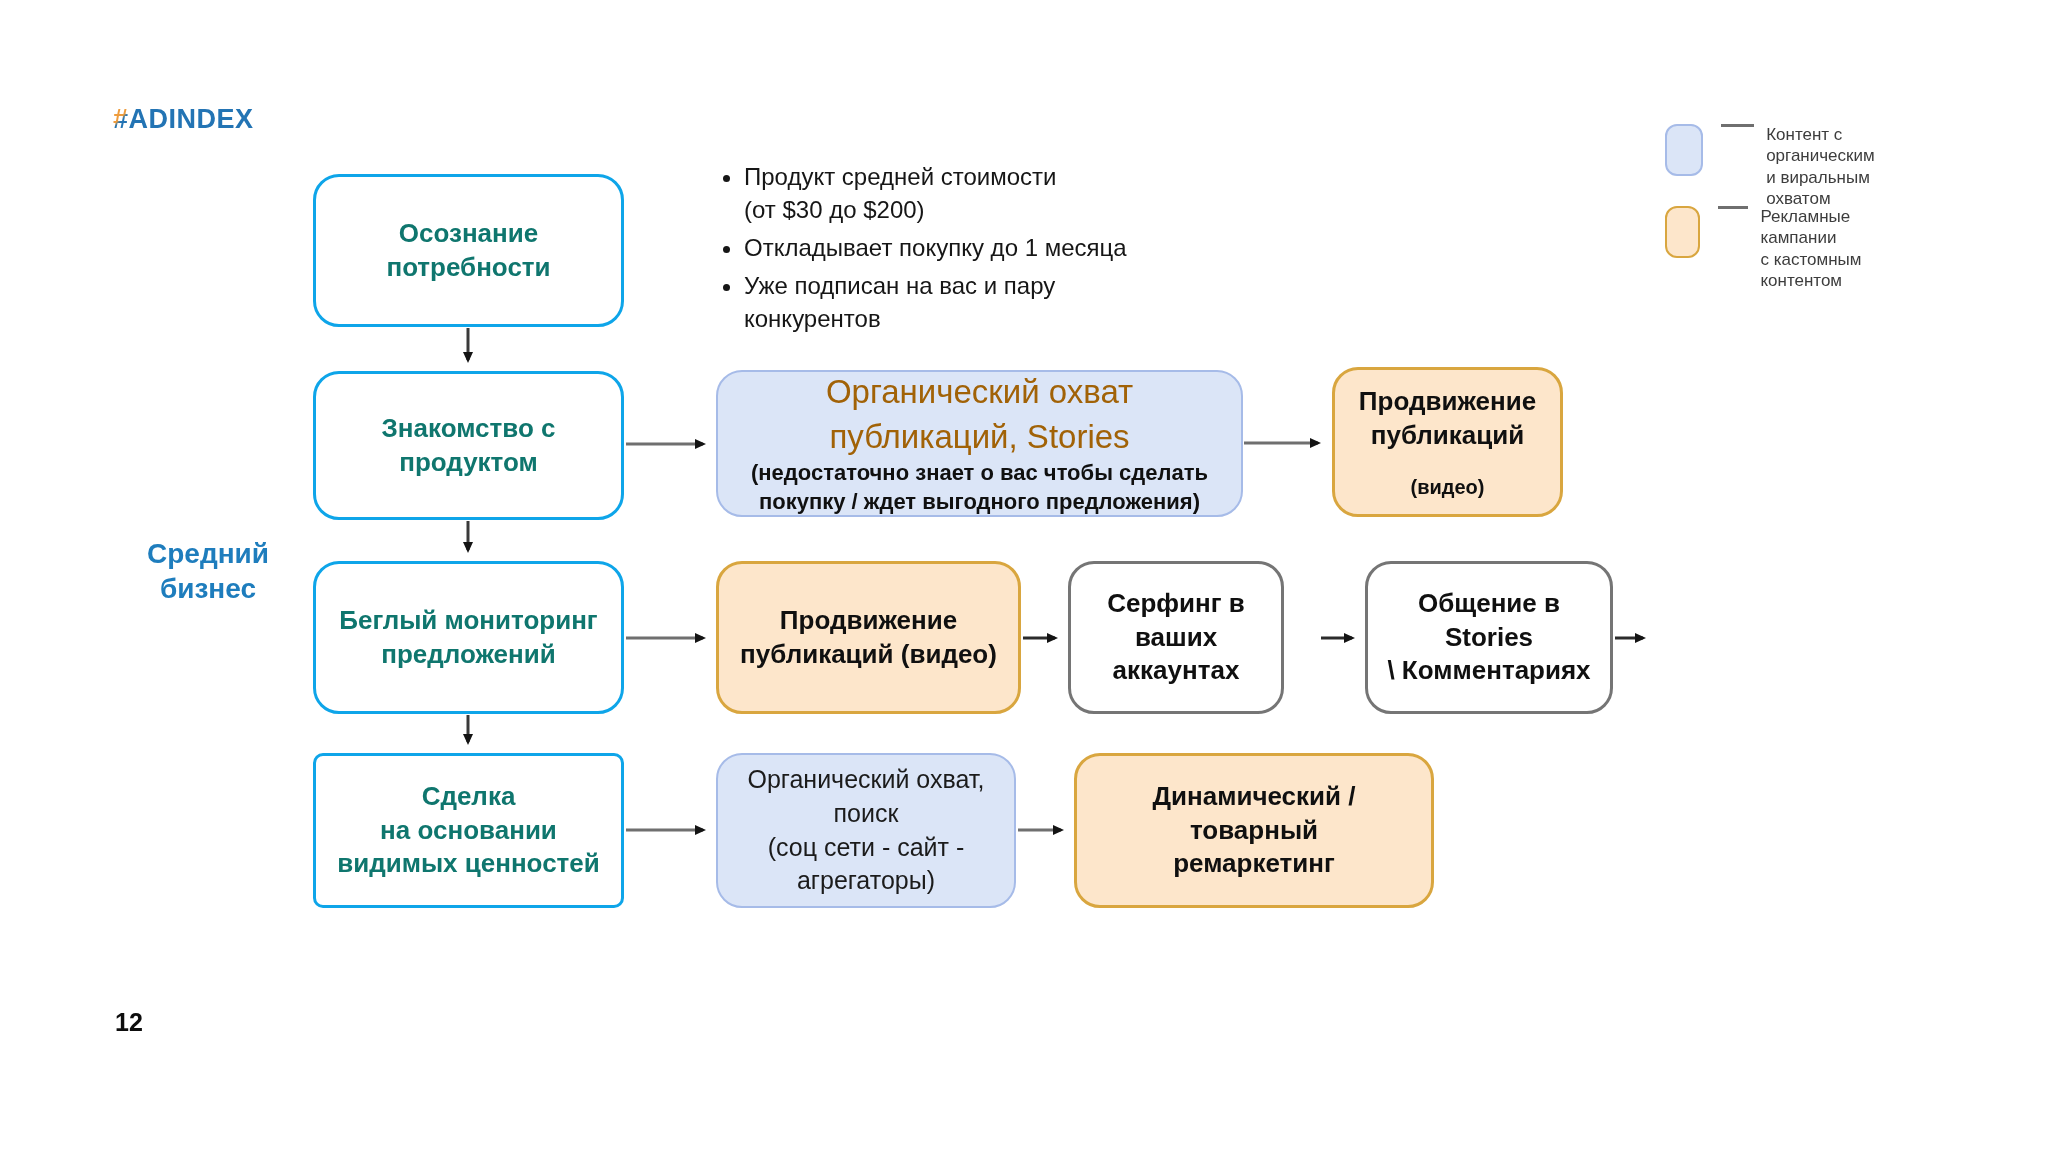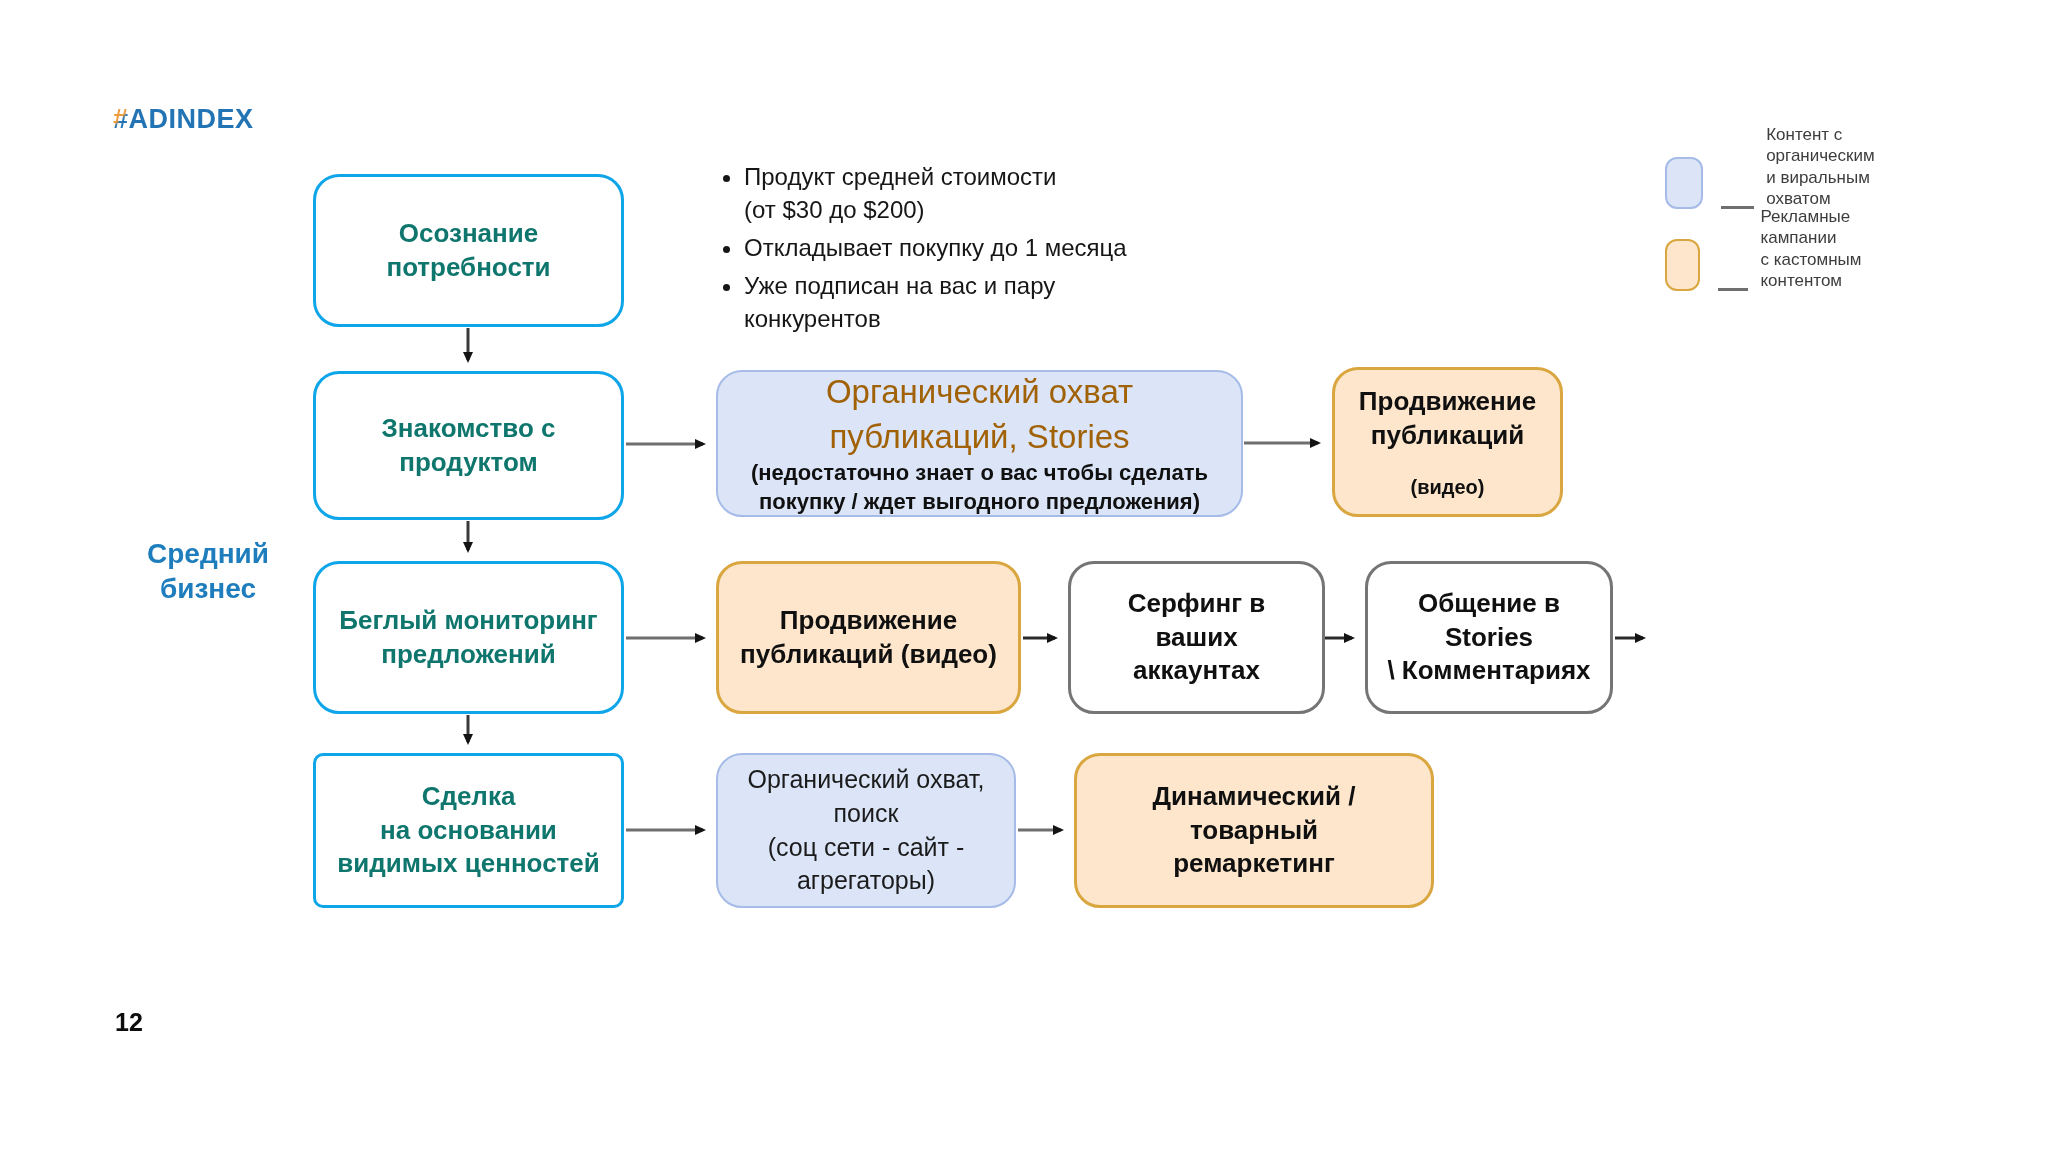--- a/index.html
+++ b/index.html
@@ -48,21 +48,21 @@
   .ads-sub{font-size:20px;line-height:1.2;}
 
   .notes{position:absolute;left:712px;top:160px;width:560px;margin:0;padding:0 0 0 32px;
     font-size:24px;line-height:1.38;color:#161616;}
   .notes li{margin:0 0 5px 0;}
 
   .segment-label{position:absolute;left:108px;top:536px;width:200px;text-align:center;
     color:var(--accent-blue);font-weight:bold;font-size:28px;line-height:1.25;}
 
   .legend{position:absolute;left:1653px;top:124px;}
-  .legend-row{position:absolute;left:0;display:flex;align-items:flex-end;padding-left:12px;}
+  .legend-row{position:absolute;left:0;display:flex;align-items:flex-start;padding-left:12px;}
   .legend-swatch{width:52px;height:52px;border-radius:12px;box-sizing:border-box;}
   .legend-swatch--organic{background:var(--organic-fill);border:2px solid var(--organic-border);}
   .legend-swatch--ads{background:var(--ads-fill);border:2px solid var(--ads-border);}
   .legend-dash{width:46px;height:0;border-top:3px solid var(--line-gray);margin:0 12px 0 18px;}
   .legend-text{font-size:17px;line-height:1.25;color:#3d3d3d;}
 
   .page-number{position:absolute;left:115px;top:1008px;font-size:25px;font-weight:bold;color:#0d0d0d;}
 </style>
 </head>
 <body>
@@ -138,21 +138,21 @@
 покупку / ждет выгодного предложения)</div>
   </div>
   <div class="node node--ads" style="left:1332px;top:367px;width:231px;height:150px;">
     <div class="preline">Продвижение
 публикаций</div>
     <div class="ads-sub">(видео)</div>
   </div>
 
   <div class="node node--ads preline" style="left:716px;top:561px;width:305px;height:153px;">Продвижение
 публикаций (видео)</div>
-  <div class="node node--plain preline" style="left:1068px;top:561px;width:257px;height:153px;">Серфинг в ваших
+  <div class="node node--plain preline" style="left:1068px;top:561px;width:216px;height:153px;">Серфинг в ваших
 аккаунтах</div>
   <div class="node node--plain preline" style="left:1365px;top:561px;width:248px;height:153px;">Общение в Stories
 \ Комментариях</div>
 
   <div class="node node--organic" style="left:716px;top:753px;width:300px;height:155px;">
     <div class="organic-body preline">Органический охват,
 поиск
 (соц сети - сайт -
 агрегаторы)</div>
   </div>

